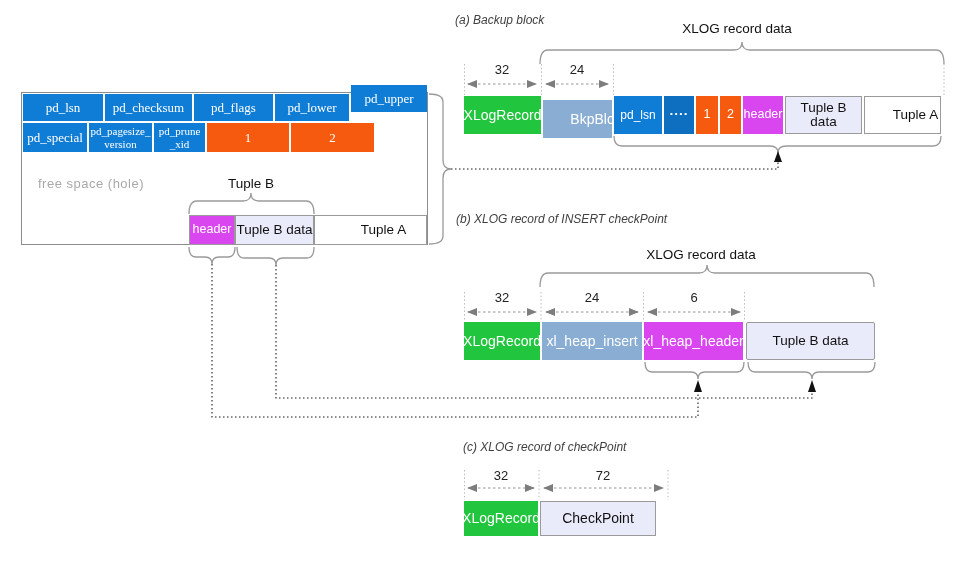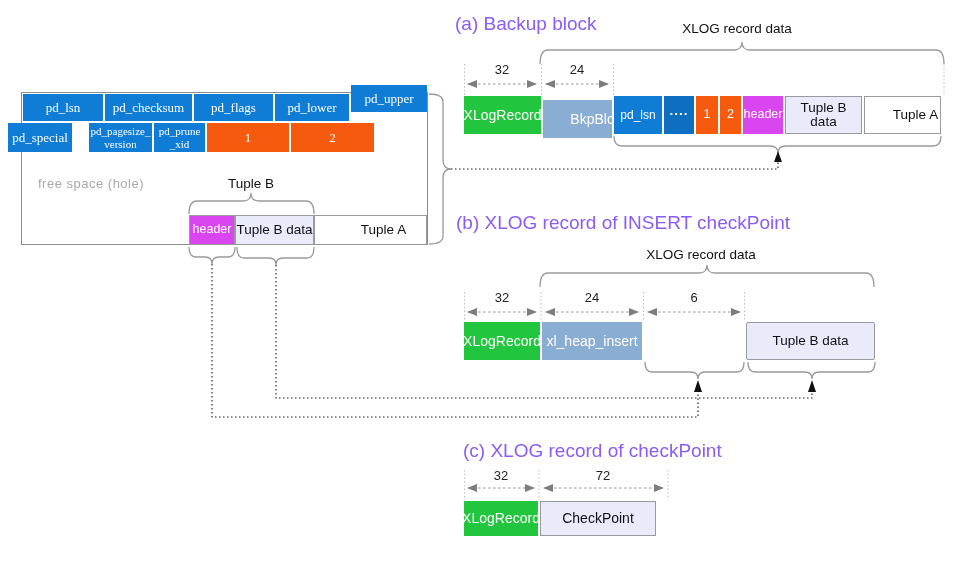--- a/index.html
+++ b/index.html
@@ -11,21 +11,21 @@
   .c-blue{background:#0f7cd6;color:#fff;font-family:"Liberation Serif",serif;font-size:13px;}
   .c-blue2{background:#0e6fc0;color:#fff;}
   .c-green{background:#22c53e;color:#fff;}
   .c-steel{background:#8aaed3;color:#fff;}
   .c-orange{background:#f55a0e;color:#fff;}
   .c-lav{background:#d946ef;color:#fff;}
   .c-lightlav{background:#e9eafa;color:#111;border:1px solid #9a9a9a;}
   .c-white{background:#fff;color:#111;border:1px solid #9a9a9a;padding-left:26px;}
   .sans13{font-family:"Liberation Sans",sans-serif;font-size:13.5px;}
   .sans14{font-family:"Liberation Sans",sans-serif;font-size:14px;}
-  .title{position:absolute;font-size:19px;color:#8b5cf6;}
+  .title{position:absolute;font-size:12px;color:#404040;font-style:italic;}
   .sizelbl{position:absolute;font-size:13px;color:#222;transform:translateX(-50%);}
   .datalbl{position:absolute;font-size:13.5px;color:#111;transform:translateX(-50%);white-space:nowrap;}
   .grayserif2{font-size:11px;line-height:1.1;}
   #page-frame{border:1.5px solid #8c8c8c;background:#fff;}
   .freespace{color:#a9a9a9;font-size:13px;letter-spacing:0.5px;}
   svg{position:absolute;left:0;top:0;pointer-events:none;}
 </style>
 </head>
 <body>
 
@@ -42,21 +42,21 @@
   <div class="cell c-blue" style="left:194px;top:94px;width:79px;height:27px;">
       <span>pd_flags</span>
     </div>
   <div class="cell c-blue" style="left:275px;top:94px;width:74px;height:27px;">
       <span>pd_lower</span>
     </div>
   <div class="cell c-blue" style="left:351px;top:85px;width:76px;height:27px;">
       <span>pd_upper</span>
     </div>
 
-  <div class="cell c-blue" style="left:8px;top:123px;width:64px;height:29px;">
+  <div class="cell c-blue" style="left:23px;top:123px;width:64px;height:29px;">
       <span>pd_special</span>
     </div>
   <div class="cell c-blue grayserif2" style="left:89px;top:123px;width:63px;height:29px;flex-direction:column;">
     <span>pd_pagesize_</span>
     <span>version</span>
   </div>
   <div class="cell c-blue grayserif2" style="left:154px;top:123px;width:51px;height:29px;flex-direction:column;">
     <span>pd_prune</span>
     <span>_xid</span>
   </div>
@@ -117,20 +117,23 @@
   <div class="datalbl" style="left:701px;top:247px;">XLOG record data</div>
   <div class="sizelbl" style="left:502px;top:290px;">32</div>
   <div class="sizelbl" style="left:592px;top:290px;">24</div>
   <div class="sizelbl" style="left:694px;top:290px;">6</div>
 
   <div class="cell c-green sans14" style="left:464px;top:322px;width:76px;height:38px;">
       <span>XLogRecord</span>
     </div>
   <div class="cell c-steel sans14" style="left:542px;top:322px;width:100px;height:38px;">
       <span>xl_heap_insert</span>
+    </div>
+  <div class="cell c-lav sans14" style="left:644px;top:322px;width:99px;height:38px;">
+      <span>xl_heap_header</span>
     </div>
   <div class="cell c-lightlav sans13" style="left:746px;top:322px;width:129px;height:38px;border-radius:2px;">
       <span>Tuple B data</span>
     </div>
 
   <div class="title" style="left:463px;top:440px;">(c) XLOG record of checkPoint</div>
   <div class="sizelbl" style="left:501px;top:468px;">32</div>
   <div class="sizelbl" style="left:603px;top:468px;">72</div>
 
   <div class="cell c-green sans14" style="left:464px;top:501px;width:74px;height:35px;">

